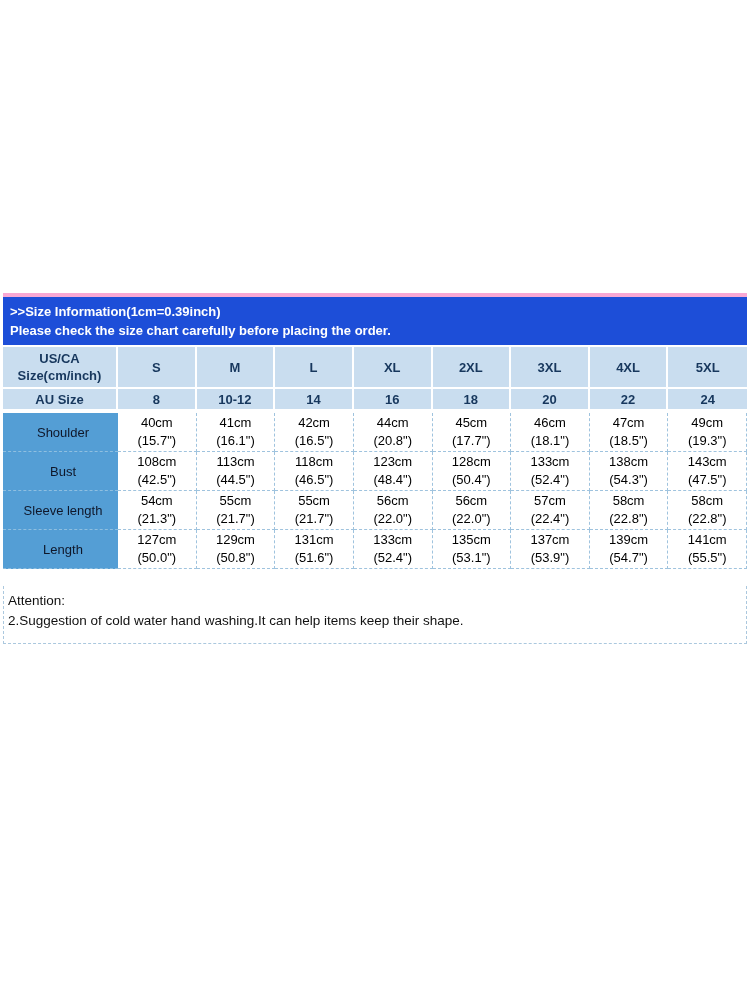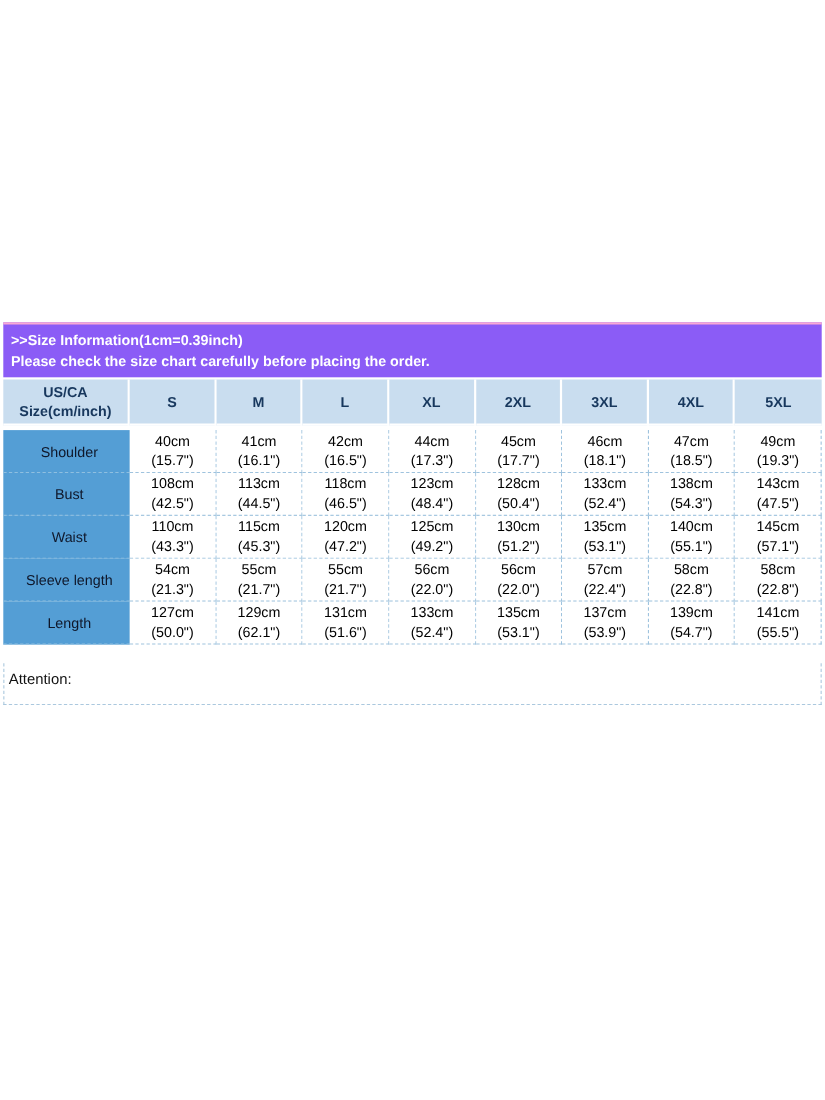--- a/index.html
+++ b/index.html
@@ -3,23 +3,23 @@
 <meta charset="utf-8">
 <style>
   html, body { margin:0; padding:0; }
   body {
     width:750px; height:1000px; background:#ffffff; position:relative;
     font-family:"Liberation Sans", sans-serif;
   }
   .sheet { position:absolute; top:293px; left:3px; width:744px; }
 
   .banner {
-    background:#8b5cf6; color:#ffffff; font-weight:bold; font-size:13px;
+    background:#1d4ed8; color:#ffffff; font-weight:bold; font-size:13px;
     line-height:19px; padding:5px 6px 5px 7px;
-    border-top:2px solid #f9a8d4;
+    border-top:4px solid #f9a8d4;
   }
   .banner div { white-space:nowrap; }
 
   table.size-table {
     width:100%; border-collapse:separate; border-spacing:0;
     table-layout:fixed; margin-top:2px;
   }
   col.label-col { width:115px; }
 
   td { text-align:center; vertical-align:middle; overflow:hidden; padding:0; }
@@ -83,35 +83,46 @@
       <td class="hdr-cell">M</td>
       <td class="hdr-cell">L</td>
       <td class="hdr-cell">XL</td>
       <td class="hdr-cell">2XL</td>
       <td class="hdr-cell">3XL</td>
       <td class="hdr-cell">4XL</td>
       <td class="hdr-cell">5XL</td>
     </tr>
 
 
+    <tr class="au-row">
+      <td class="hdr-cell">AU Size</td>
+      <td class="hdr-cell">8</td>
+      <td class="hdr-cell">10-12</td>
+      <td class="hdr-cell">14</td>
+      <td class="hdr-cell">16</td>
+      <td class="hdr-cell">18</td>
+      <td class="hdr-cell">20</td>
+      <td class="hdr-cell">22</td>
+      <td class="hdr-cell">24</td>
+    </tr>
 
     <tr class="gap-row">
           <td colspan="9"></td>
         </tr>
 
     <tr class="meas-row">
       <td class="lbl-cell">Shoulder</td>
       <td class="val-cell">40cm
 (15.7")</td>
       <td class="val-cell">41cm
 (16.1")</td>
       <td class="val-cell">42cm
 (16.5")</td>
       <td class="val-cell">44cm
-(17.3")</td>
+(20.8")</td>
       <td class="val-cell">45cm
 (17.7")</td>
       <td class="val-cell">46cm
 (18.1")</td>
       <td class="val-cell">47cm
 (18.5")</td>
       <td class="val-cell">49cm
 (19.3")</td>
     </tr>
 
@@ -128,39 +139,20 @@
       <td class="val-cell">128cm
 (50.4")</td>
       <td class="val-cell">133cm
 (52.4")</td>
       <td class="val-cell">138cm
 (54.3")</td>
       <td class="val-cell">143cm
 (47.5")</td>
     </tr>
 
-    <tr class="meas-row">
-      <td class="lbl-cell">Waist</td>
-      <td class="val-cell">110cm
-(43.3")</td>
-      <td class="val-cell">115cm
-(45.3")</td>
-      <td class="val-cell">120cm
-(47.2")</td>
-      <td class="val-cell">125cm
-(49.2")</td>
-      <td class="val-cell">130cm
-(51.2")</td>
-      <td class="val-cell">135cm
-(53.1")</td>
-      <td class="val-cell">140cm
-(55.1")</td>
-      <td class="val-cell">145cm
-(57.1")</td>
-    </tr>
 
     <tr class="meas-row">
       <td class="lbl-cell">Sleeve length</td>
       <td class="val-cell">54cm
 (21.3")</td>
       <td class="val-cell">55cm
 (21.7")</td>
       <td class="val-cell">55cm
 (21.7")</td>
       <td class="val-cell">56cm
@@ -173,34 +165,35 @@
 (22.8")</td>
       <td class="val-cell">58cm
 (22.8")</td>
     </tr>
 
     <tr class="meas-row">
       <td class="lbl-cell">Length</td>
       <td class="val-cell">127cm
 (50.0")</td>
       <td class="val-cell">129cm
-(62.1")</td>
+(50.8")</td>
       <td class="val-cell">131cm
 (51.6")</td>
       <td class="val-cell">133cm
 (52.4")</td>
       <td class="val-cell">135cm
 (53.1")</td>
       <td class="val-cell">137cm
 (53.9")</td>
       <td class="val-cell">139cm
 (54.7")</td>
       <td class="val-cell">141cm
 (55.5")</td>
     </tr>
   </tbody>
     </table>
 
   <div class="attention">
     <div>Attention:</div>
+    <div>2.Suggestion of cold water hand washing.It can help items keep their shape.</div>
   </div>
 
 </div>
 
 </body></html>

